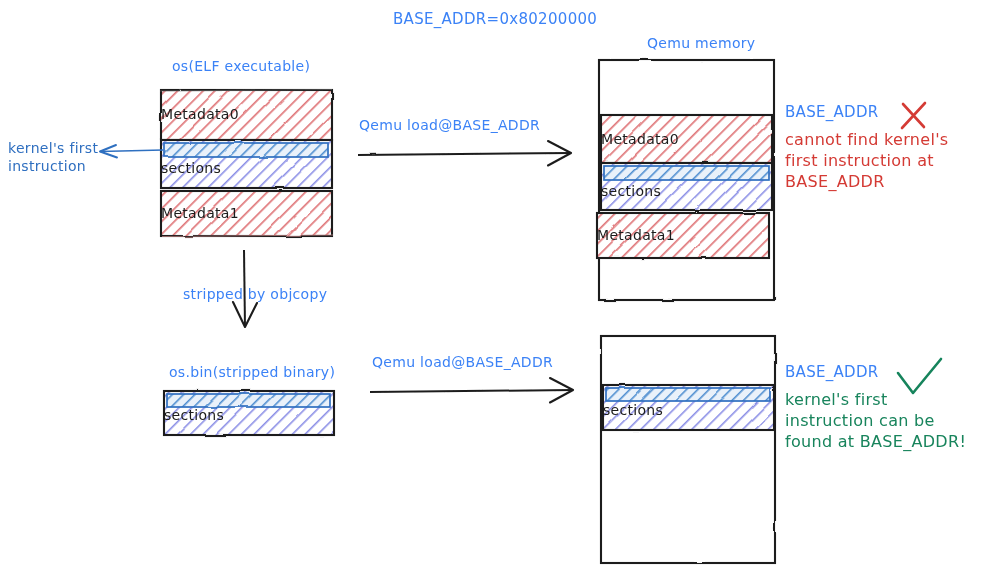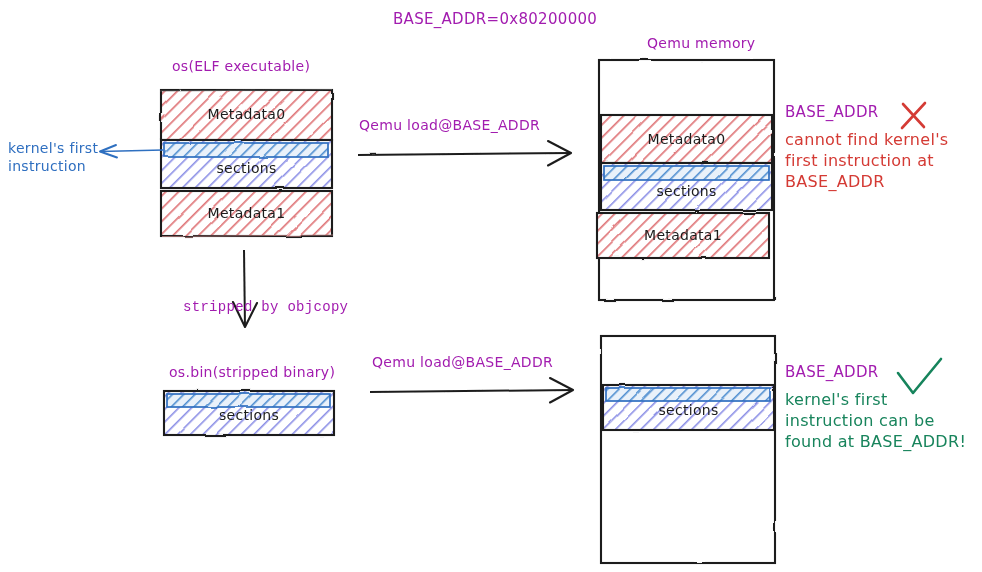--- a/index.html
+++ b/index.html
@@ -22,34 +22,33 @@
     width: 982px;
     height: 572px;
   }
   .lbl {
     position: absolute;
     font-family: "DejaVu Sans", sans-serif;
     white-space: pre;
     line-height: 1.32;
     letter-spacing: 0.3px;
   }
-  .t-black { color: #a21caf; }
+  .t-black { color: #3b82f6; }
   .t-blue  { color: #2f6fc0; }
   .t-red   { color: #d43a34; }
   .t-green { color: #18845c; }
 
   .f15 { font-size: 15px; }
   .f14 { font-size: 14px; }
   .f13 { font-size: 16px; }
 
   .blockname {
     position: absolute;
     font-size: 14px;
     color: #1c1c1c;
-    text-align: center;
     white-space: pre;
     letter-spacing: 0.3px;
     pointer-events: none;
   }
 </style>
 </head>
 <body>
 
 <svg id="canvas" viewBox="0 0 982 572">
   <defs>
@@ -181,21 +180,21 @@
 
 <div class="blockname" style="left:161px; top:106px; width:171px;">Metadata0</div>
 <div class="blockname" style="left:161px; top:160px; width:171px;">sections</div>
 <div class="blockname" style="left:161px; top:205px; width:171px;">Metadata1</div>
 
 <div class="lbl f14 t-blue" style="left:8px; top:139px;">kernel's first
 instruction</div>
 
 <div class="lbl f14 t-black" style="left:359px; top:116px;">Qemu load@BASE_ADDR</div>
 
-<div class="lbl f14 t-black" style="left:183px; top:298px;font-family:Liberation Mono, monospace;">stripped by objcopy</div>
+<div class="lbl f14 t-black" style="left:183px; top:285px;">stripped by objcopy</div>
 
 <div class="lbl f14 t-black" style="left:169px; top:363px;">os.bin(stripped binary)</div>
 
 <div class="blockname" style="left:164px; top:407px; width:170px;">sections</div>
 
 <div class="lbl f14 t-black" style="left:372px; top:353px;">Qemu load@BASE_ADDR</div>
 
 <div class="blockname" style="left:601px; top:131px; width:171px;">Metadata0</div>
 <div class="blockname" style="left:601px; top:183px; width:171px;">sections</div>
 <div class="blockname" style="left:597px; top:227px; width:172px;">Metadata1</div>

